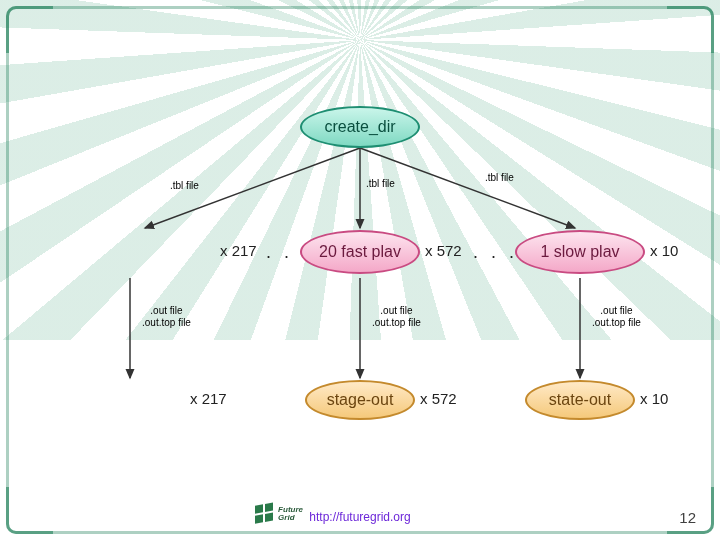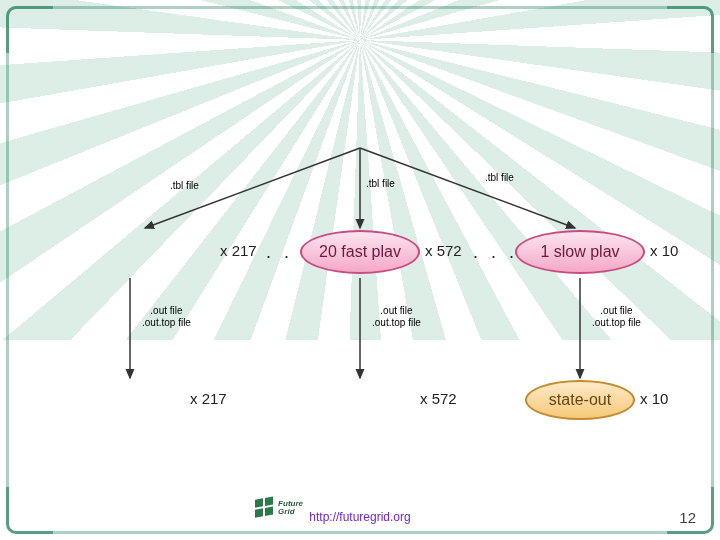--- a/index.html
+++ b/index.html
@@ -139,21 +139,21 @@
   }
   .page-num {
     position: absolute;
     bottom: 14px;
     right: 24px;
     font-size: 15px;
     color: #404040;
   }
   .logo {
     position: absolute;
-    bottom: 18px;
+    bottom: 12px;
     left: 255px;
     width: 48px;
     height: 28px;
     display: flex;
     align-items: center;
     gap: 4px;
   }
   .logo .grid {
     width: 20px; height: 20px;
     background:
@@ -197,20 +197,21 @@
 
       <line x1="300" y1="48" x2="85" y2="128" stroke="#333" stroke-width="1.5" marker-end="url(#arrow)"></line>
       <line x1="300" y1="48" x2="300" y2="128" stroke="#333" stroke-width="1.5" marker-end="url(#arrow)"></line>
       <line x1="300" y1="48" x2="515" y2="128" stroke="#333" stroke-width="1.5" marker-end="url(#arrow)"></line>
 
       <line x1="70" y1="178" x2="70" y2="278" stroke="#333" stroke-width="1.5" marker-end="url(#arrow)"></line>
       <line x1="300" y1="178" x2="300" y2="278" stroke="#333" stroke-width="1.5" marker-end="url(#arrow)"></line>
       <line x1="520" y1="178" x2="520" y2="278" stroke="#333" stroke-width="1.5" marker-end="url(#arrow)"></line>
     </svg>
 
+    <div class="node teal" style="left:240px; top:6px; width:120px; height:42px;">create_dir</div>
 
     <div class="edge-label" style="left:110px; top:80px;">.tbl file</div>
     <div class="edge-label" style="left:306px; top:78px;">.tbl file</div>
     <div class="edge-label" style="left:425px; top:72px;">.tbl file</div>
 
     <div class="mult" style="left:160px; top:142px;">x 217</div>
     <div class="dots" style="left:206px; top:142px;">. . .</div>
 
     <div class="node pink" style="left:240px; top:130px; width:120px; height:44px;">20 fast plav</div>
     <div class="mult" style="left:365px; top:142px;">x 572</div>
@@ -218,20 +219,21 @@
 
     <div class="node pink" style="left:455px; top:130px; width:130px; height:44px;">1 slow plav</div>
     <div class="mult" style="left:590px; top:142px;">x 10</div>
 
     <div class="edge-label" style="left:82px; top:205px;">.out file<br>.out.top file</div>
     <div class="edge-label" style="left:312px; top:205px;">.out file<br>.out.top file</div>
     <div class="edge-label" style="left:532px; top:205px;">.out file<br>.out.top file</div>
 
     <div class="mult" style="left:130px; top:290px;">x 217</div>
 
+    <div class="node orange" style="left:245px; top:280px; width:110px; height:40px;">stage-out</div>
     <div class="mult" style="left:360px; top:290px;">x 572</div>
 
     <div class="node orange" style="left:465px; top:280px; width:110px; height:40px;">state-out</div>
     <div class="mult" style="left:580px; top:290px;">x 10</div>
   </div>
 
   <div class="logo">
     <div class="grid"></div>
     <div class="logotext">Future<br>Grid</div>
   </div>

